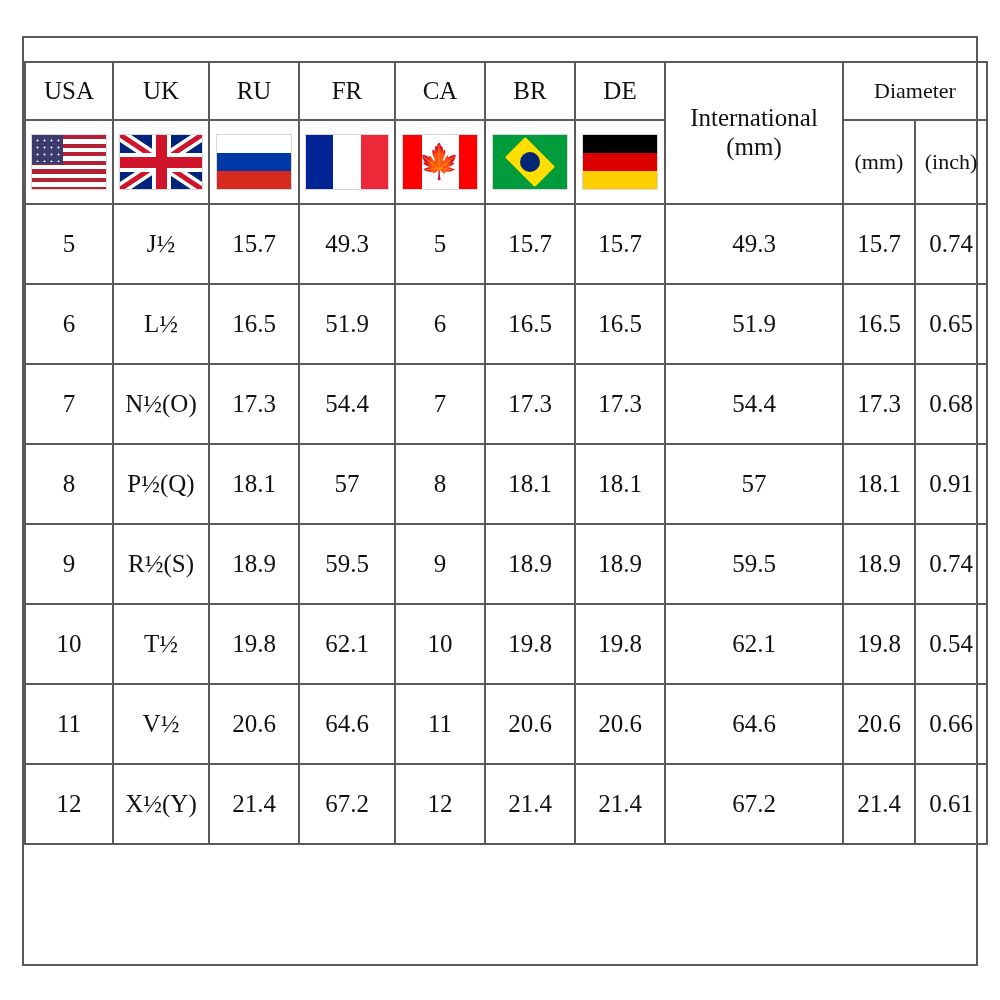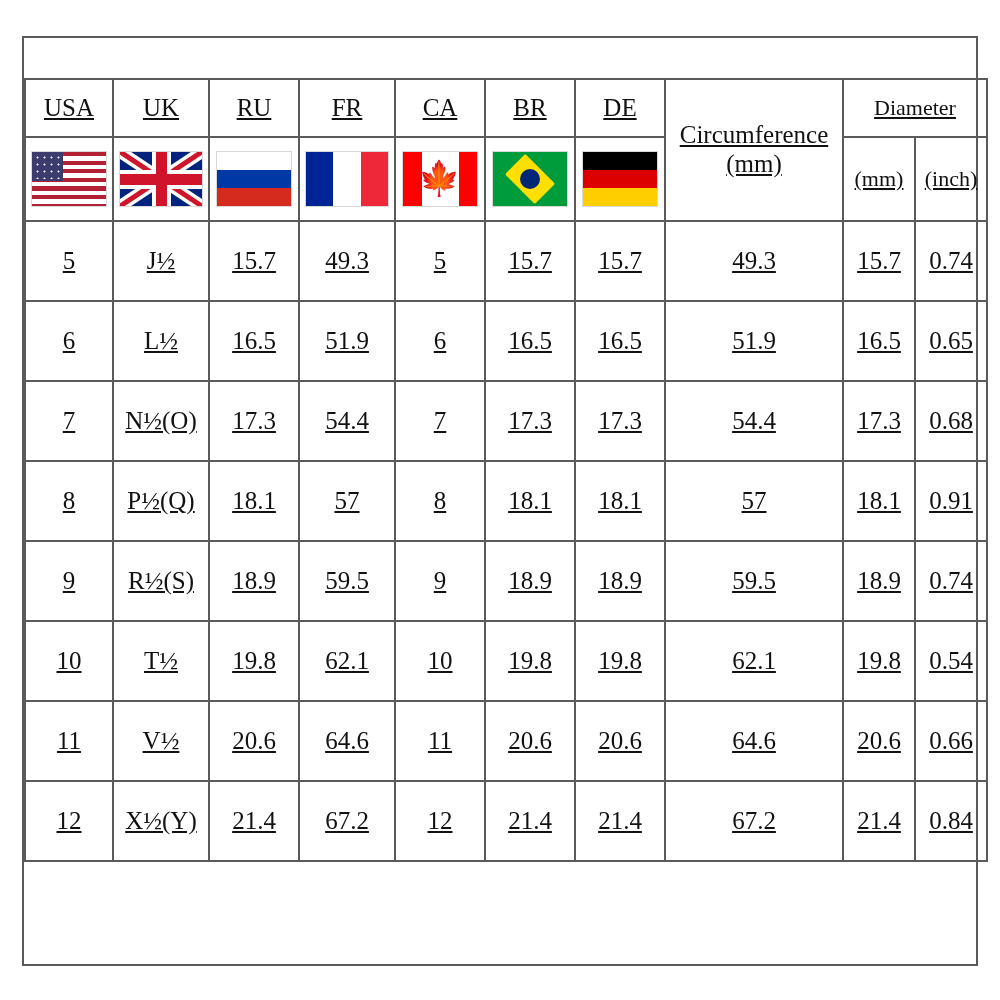--- a/index.html
+++ b/index.html
@@ -38,22 +38,21 @@
     padding-top: 56px;
     padding-bottom: 10px;
     letter-spacing: 0.2px;
     color: #111111;
     font-weight: 400;
   }
   table.chart {
     border-collapse: collapse;
     width: 952px;
     table-layout: fixed;
-    margin-top: 40px;
-    text-decoration: underline;
+    margin-top: 23px;
   }
   table.chart td, table.chart th {
     border: 2px solid #5a5a5a;
     text-align: center;
     vertical-align: middle;
     font-weight: 400;
     color: #111111;
     padding: 0;
   }
   .hdr-label {
@@ -218,21 +217,21 @@
       <tbody>
           <tr>
         <td class="hdr-label">USA</td>
         <td class="hdr-label">UK</td>
         <td class="hdr-label">RU</td>
         <td class="hdr-label">FR</td>
         <td class="hdr-label">CA</td>
         <td class="hdr-label">BR</td>
         <td class="hdr-label">DE</td>
         <td class="circ-cell" rowspan="2">
-          <div>Circumference</div>
+          <div>International</div>
           <div>(mm)</div>
         </td>
         <td class="diam-head" colspan="2">Diameter</td>
       </tr>
 
       <tr>
         <td class="flag-cell">
           <div class="flag flag-us small">
             <div class="stripes"></div>
             <div class="canton"></div>
@@ -363,19 +362,19 @@
       <tr class="body-row">
         <td>12</td>
         <td>X½(Y)</td>
         <td>21.4</td>
         <td>67.2</td>
         <td>12</td>
         <td>21.4</td>
         <td>21.4</td>
         <td>67.2</td>
         <td>21.4</td>
-        <td>0.84</td>
+        <td>0.61</td>
       </tr>
     </tbody>
       </table>
 
   </div>
 </div>
 
 </body></html>

